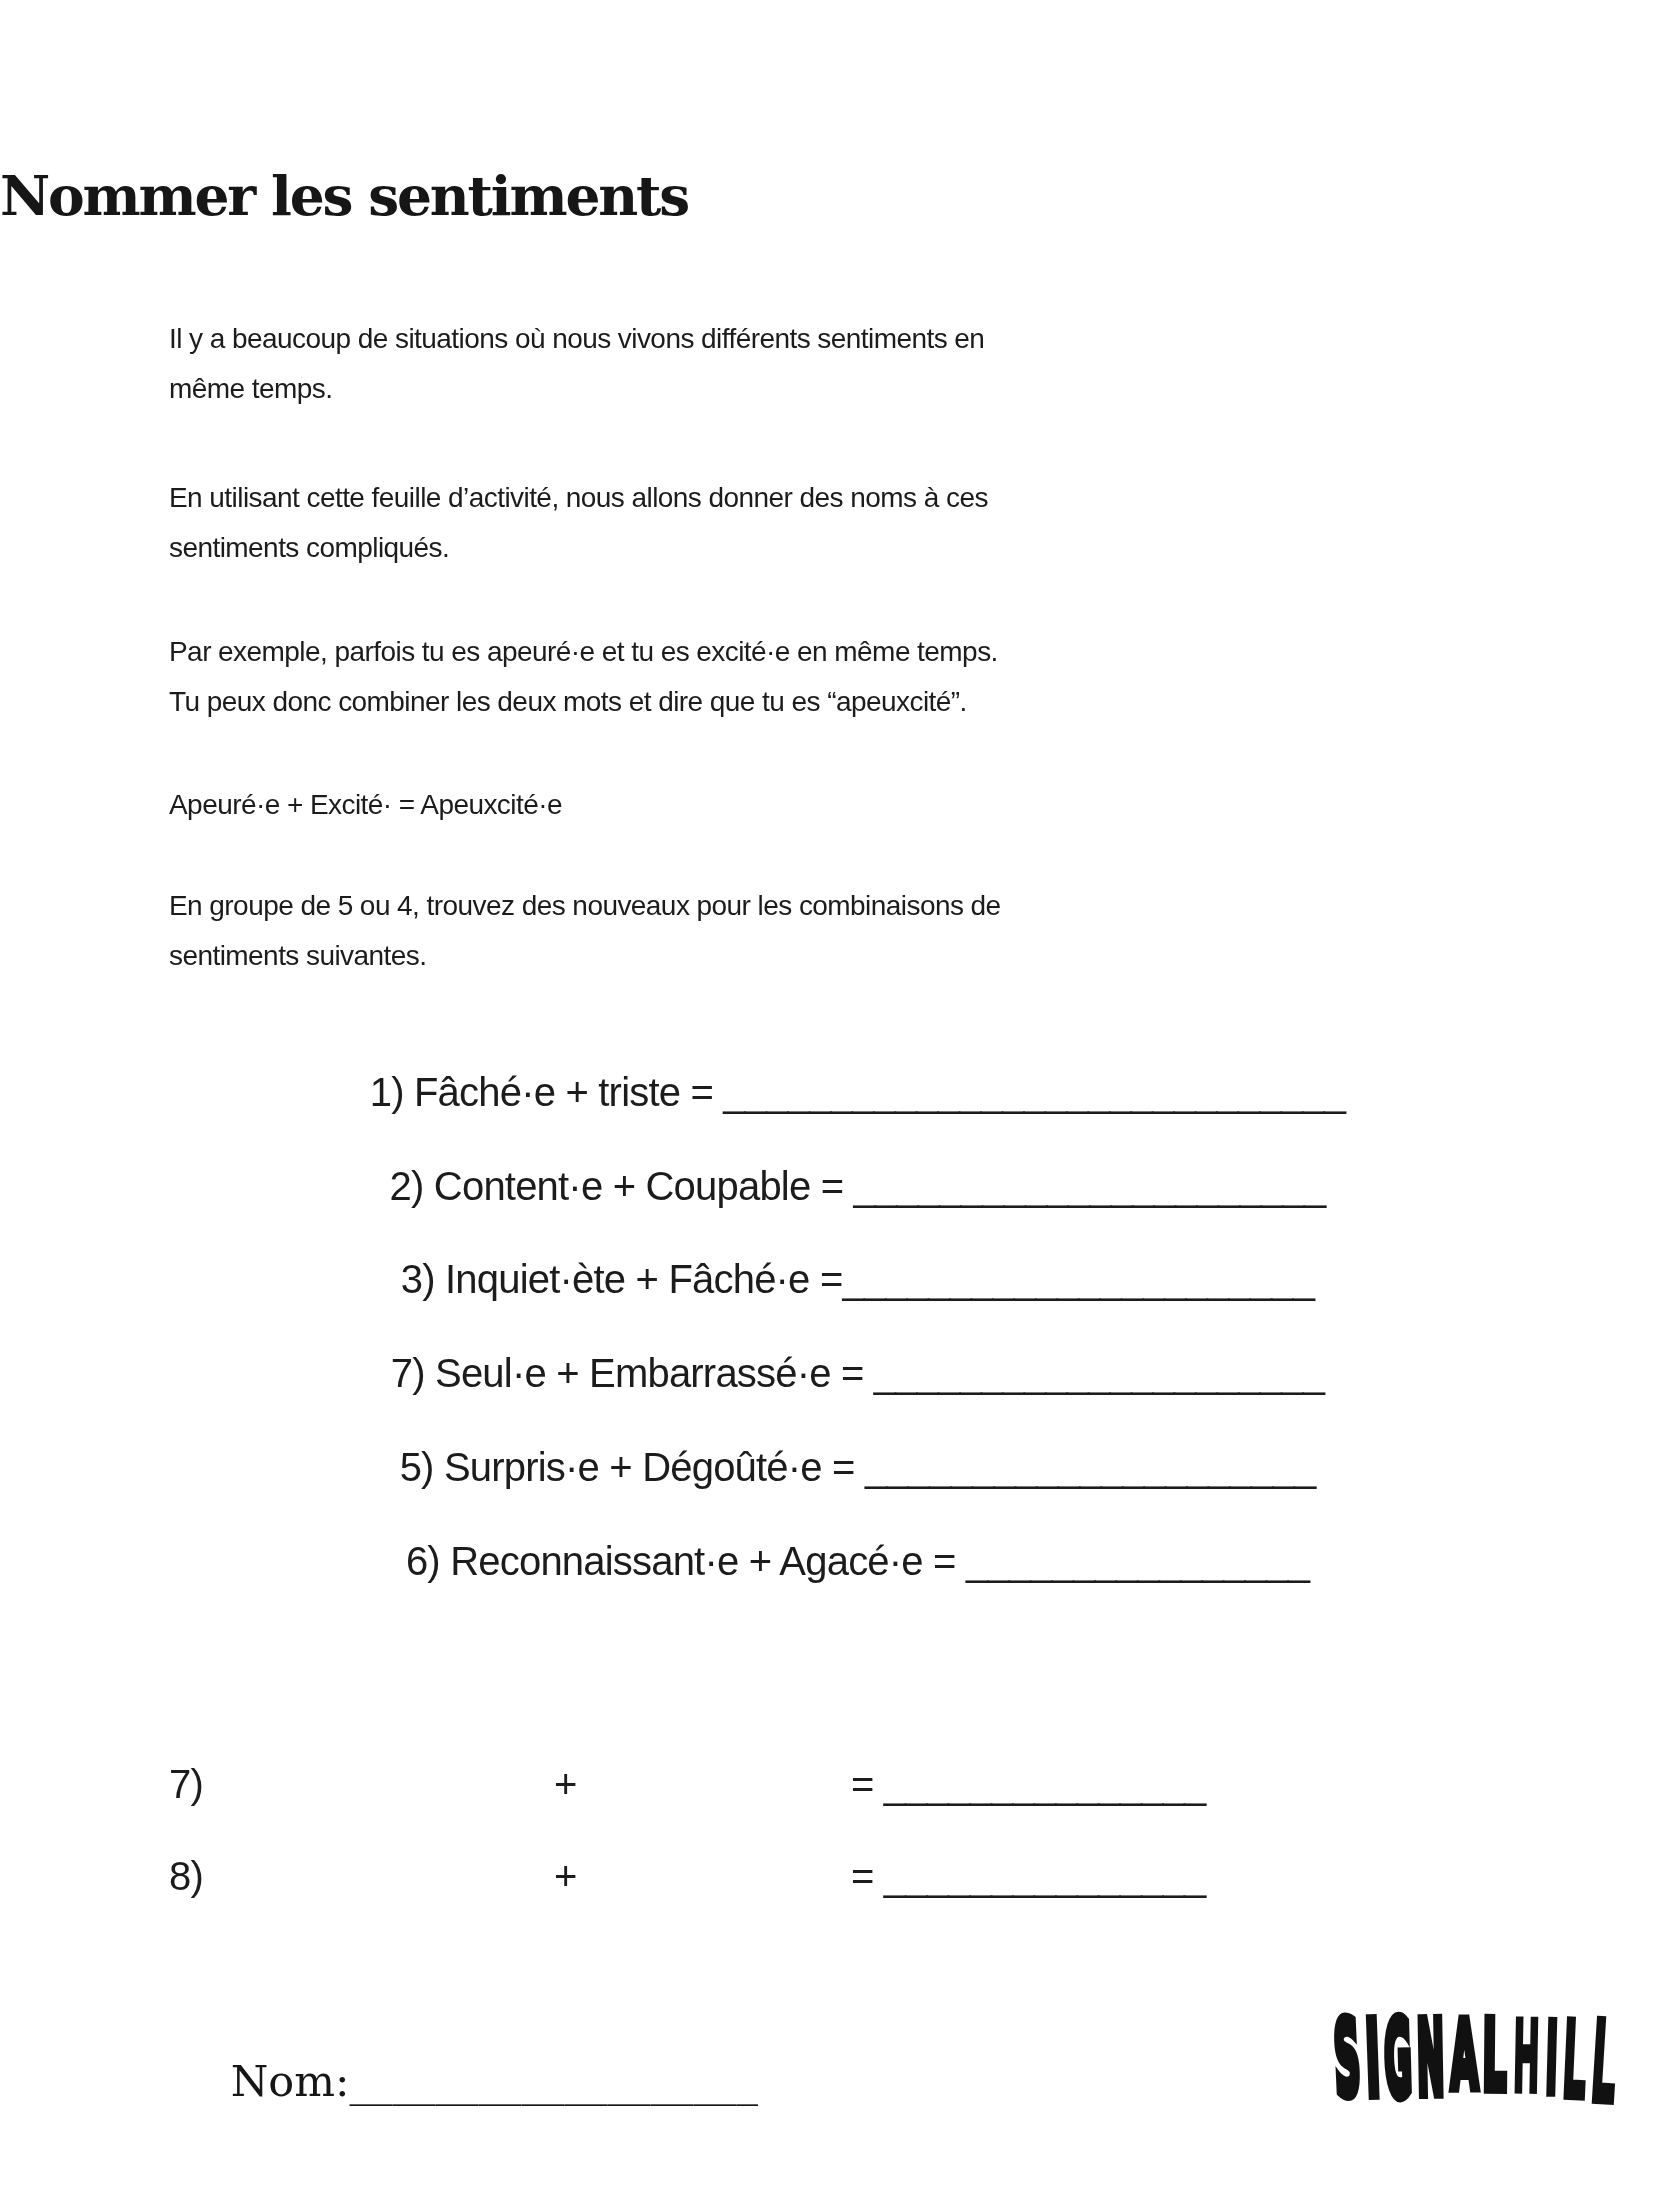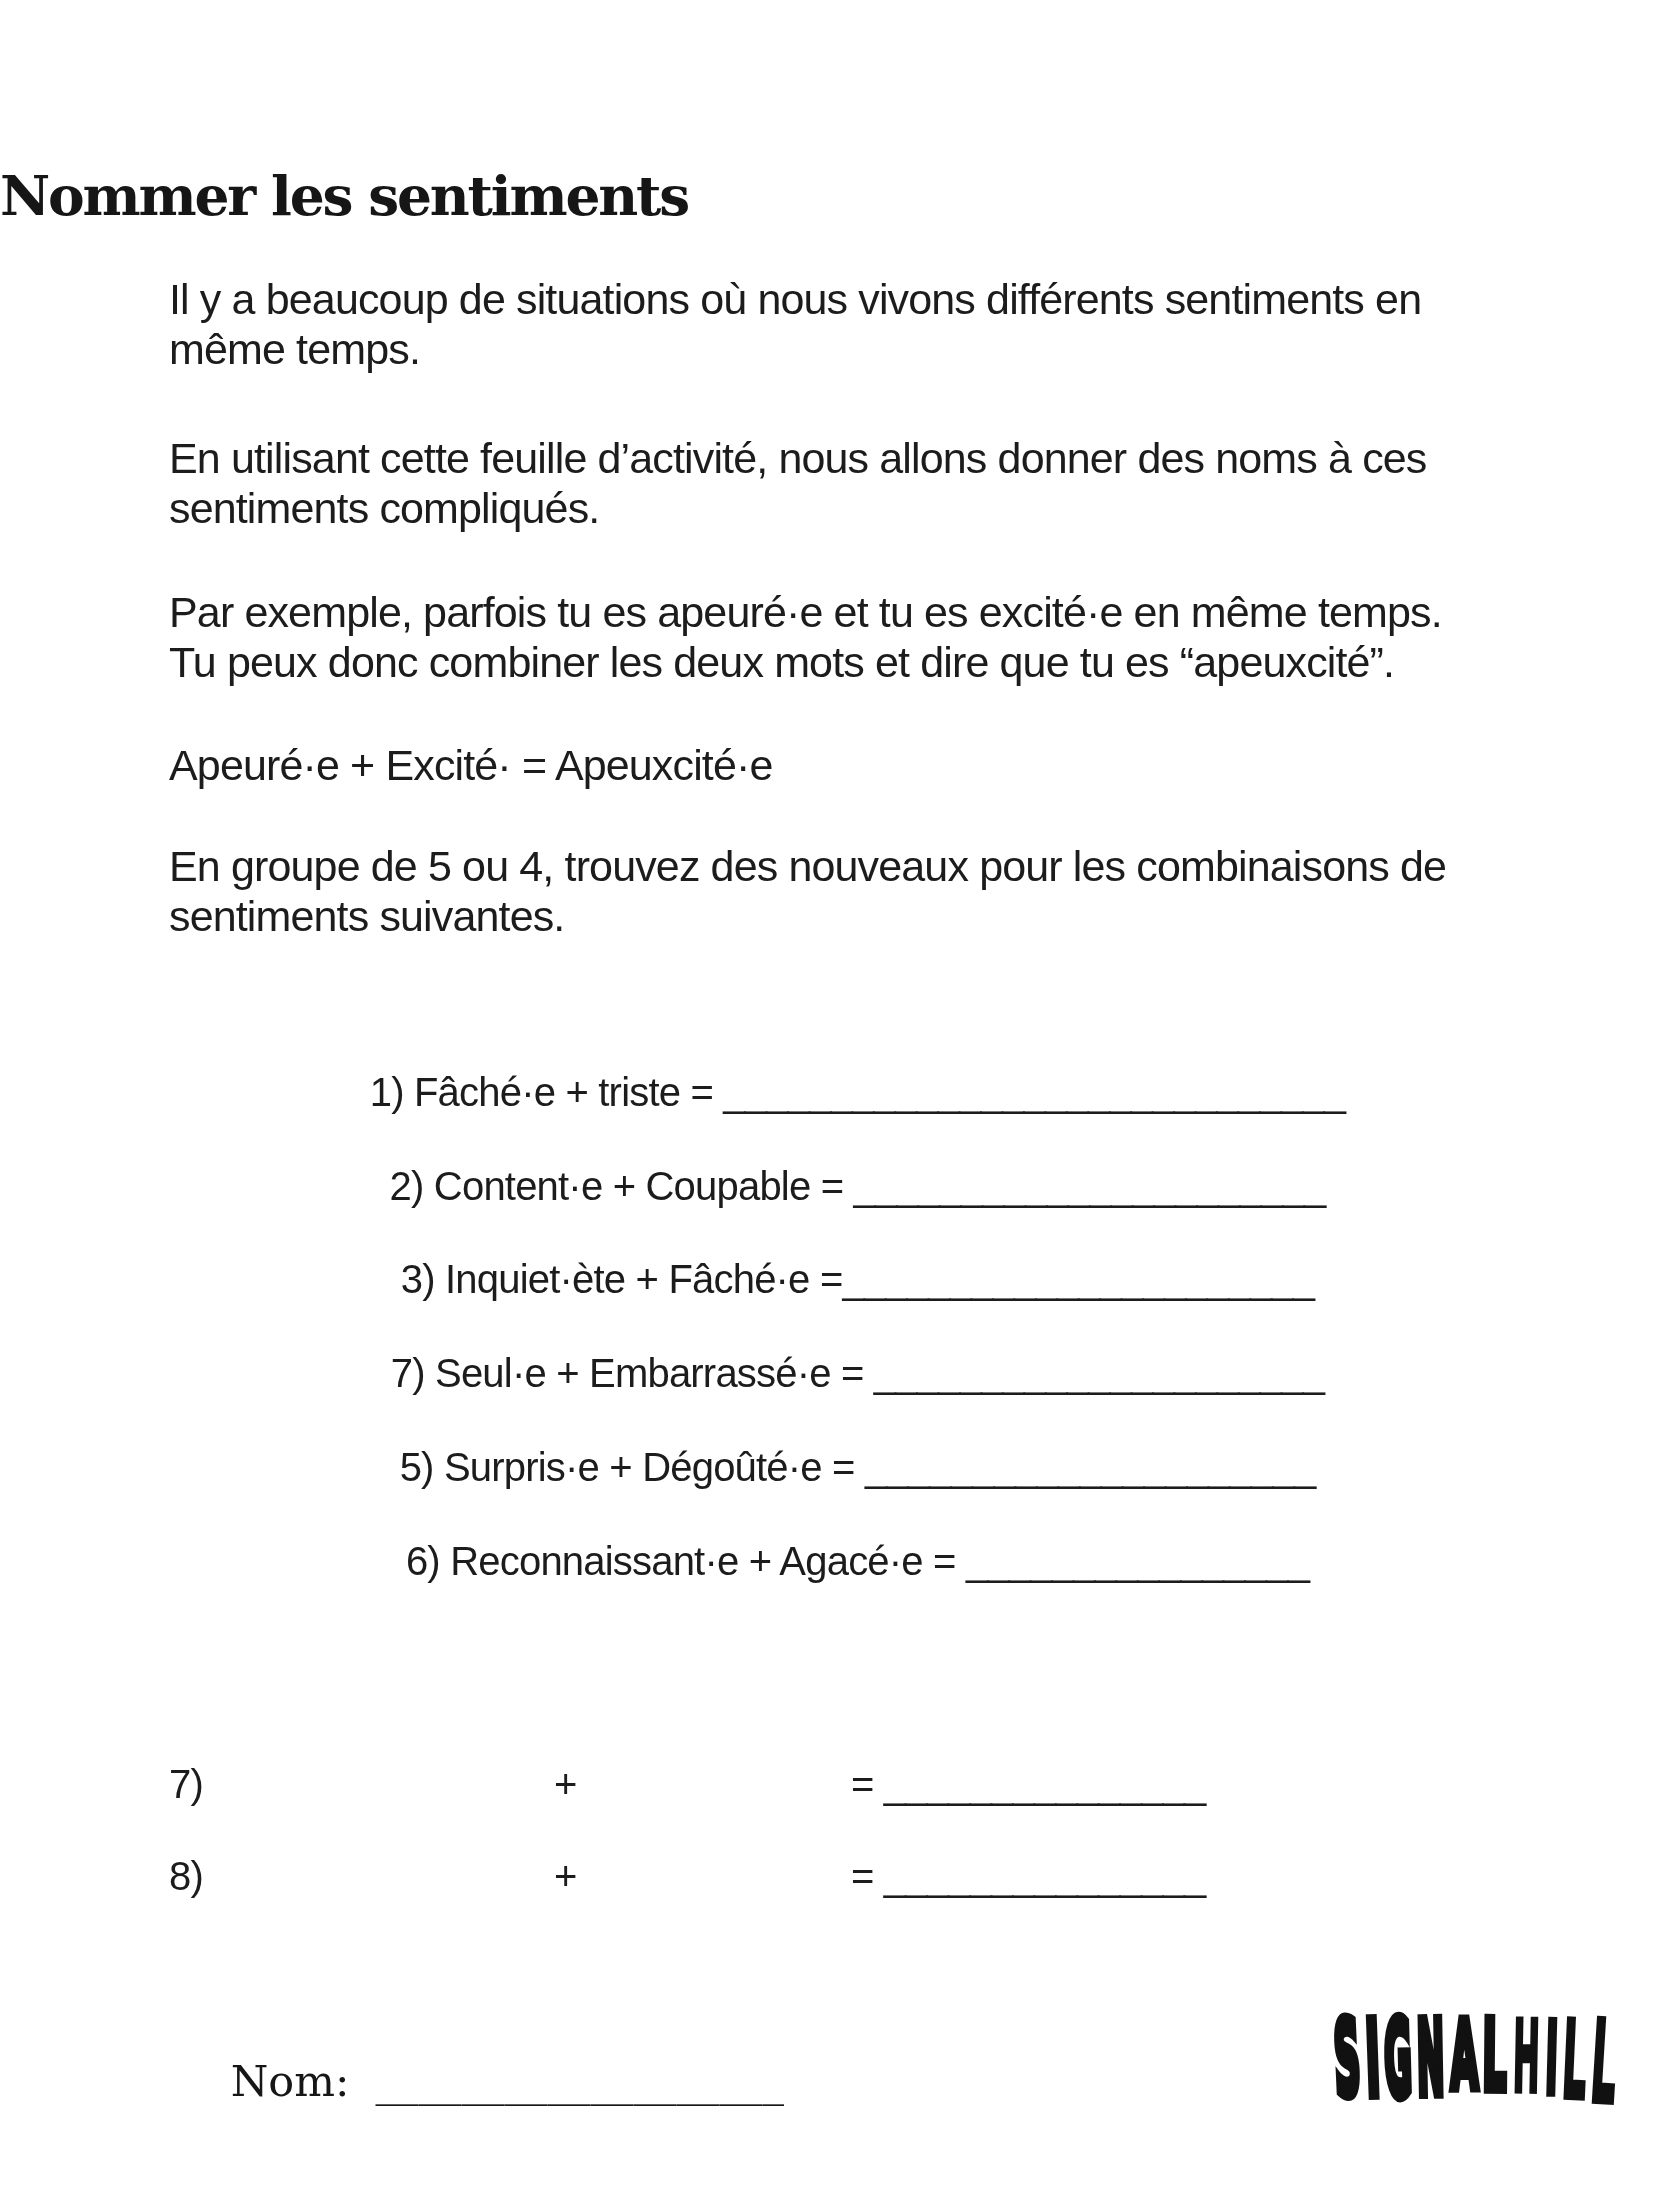--- a/index.html
+++ b/index.html
@@ -15,24 +15,25 @@
   .title{
     left:0;top:166px;width:1674px;
     font-family:"DejaVu Serif", serif;
     font-weight:700;
     font-size:55px;line-height:60px;
     letter-spacing:-0.04em;
     color:#161616;
   }
   .body-text{
     left:169px;width:1377px;
-    font-size:43px;line-height:50px;
+    font-size:28px;line-height:50px;
     letter-spacing:-0.02em;
     white-space:pre-line;
     font-weight:400;
+    margin-top:40px;
   }
   .fill-item{
     left:169px;width:1377px;
     font-size:40px;line-height:50px;
     letter-spacing:-0.02em;
     white-space:pre;
     text-align:center;
   }
   .custom-row{
     left:169px;width:1377px;height:52px;
@@ -42,21 +43,21 @@
   .custom-row .num{position:absolute;left:0;top:0;}
   .custom-row .plus{position:absolute;left:385px;top:0;}
   .custom-row .result{position:absolute;left:682px;top:0;white-space:pre;}
   .name-row{
     left:176px;top:2006px;width:1032px;
     font-family:"DejaVu Serif", serif;
     font-size:43px;line-height:50px;
     color:#161616;
     white-space:pre;
   }
-  .name-row .name-blank{margin-left:26px;}
+  .name-row .name-blank{}
   .logo{
     position:absolute;left:1332px;top:2013px;width:288px;height:99px;
   }
   .logo span{
     position:absolute;
     font-family:"DejaVu Sans", sans-serif;
     font-weight:700;
     line-height:1;
     color:#111111;
     transform-origin:0 0;

